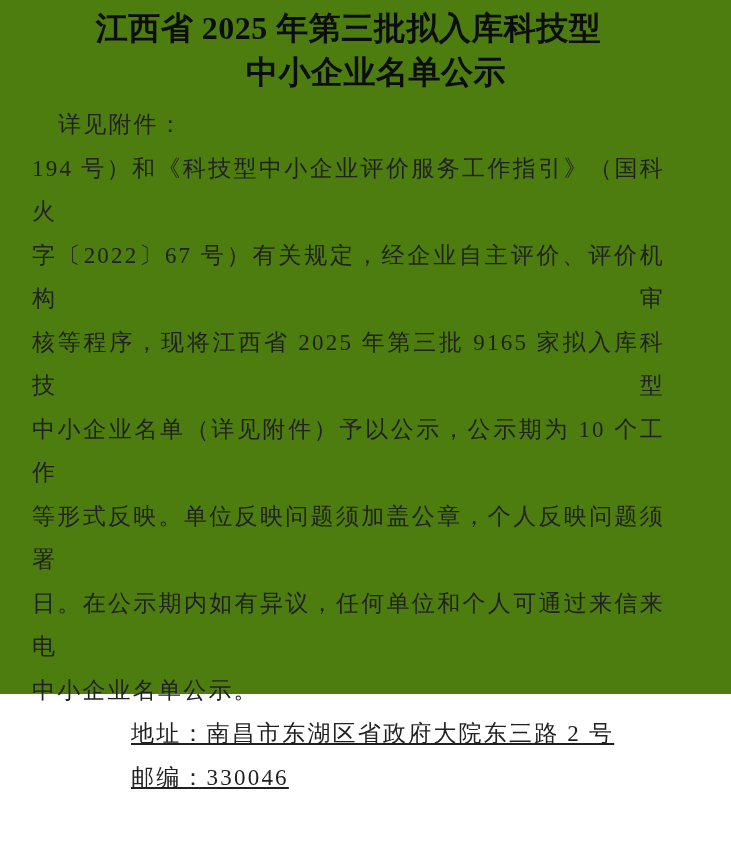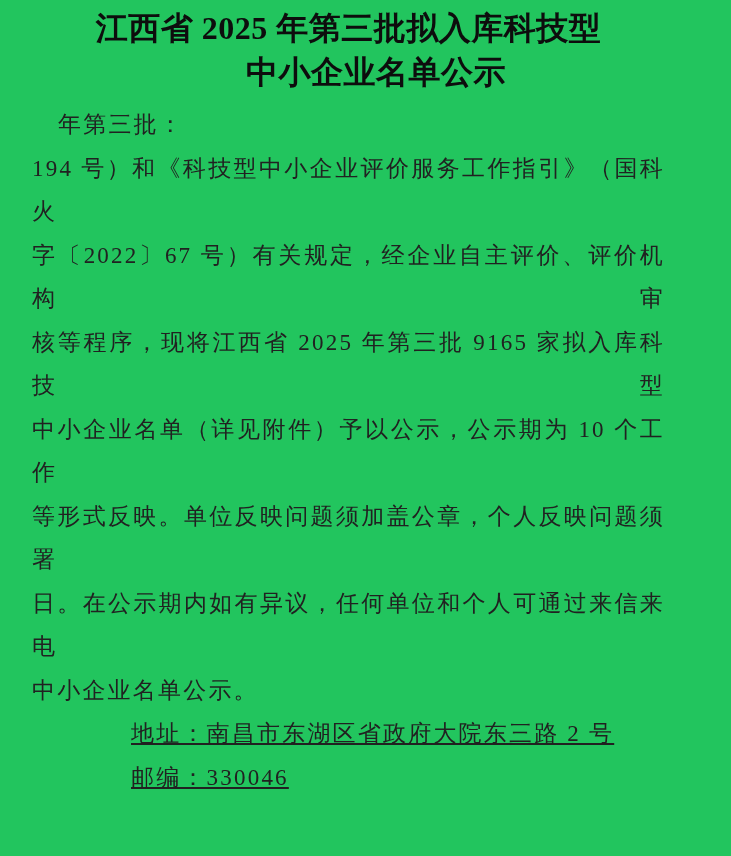--- a/index.html
+++ b/index.html
@@ -9,22 +9,22 @@
   }
   body {
     width: 731px;
     height: 856px;
     overflow: hidden;
     font-family: "Liberation Serif", "DejaVu Serif", serif;
     color: #212121;
   }
   .page {
     width: 731px;
-    height: 856px;
-    background: #22c55e;
+    height: 694px;
+    background: #4d7c0f;
   }
   .title {
     padding: 6px 66px 0 32px;
     text-align: center;
     font-weight: 700;
     font-size: 32px;
     line-height: 44px;
     letter-spacing: 0.5px;
     color: #0d0d0d;
   }
@@ -61,21 +61,21 @@
 <body>
 
 <div class="page">
 
   <div class="title">
     <div class="title-line">江西省 2025 年第三批拟入库科技型</div>
     <div class="title-line title-line-2">中小企业名单公示</div>
   </div>
 
   <div class="doc-body">
-    <div class="line salutation">年第三批：</div>
+    <div class="line salutation">详见附件：</div>
 
     <div class="line stretch">194 号）和《科技型中小企业评价服务工作指引》（国科火</div>
     <div class="line stretch">字〔2022〕67 号）有关规定，经企业自主评价、评价机构审</div>
     <div class="line stretch">核等程序，现将江西省 2025 年第三批 9165 家拟入库科技型</div>
     <div class="line stretch">中小企业名单（详见附件）予以公示，公示期为 10 个工作</div>
     <div class="line stretch">等形式反映。单位反映问题须加盖公章，个人反映问题须署</div>
     <div class="line stretch">日。在公示期内如有异议，任何单位和个人可通过来信来电</div>
     <div class="line">中小企业名单公示。</div>
 
     <div class="line contact">地址：南昌市东湖区省政府大院东三路 2 号</div>

